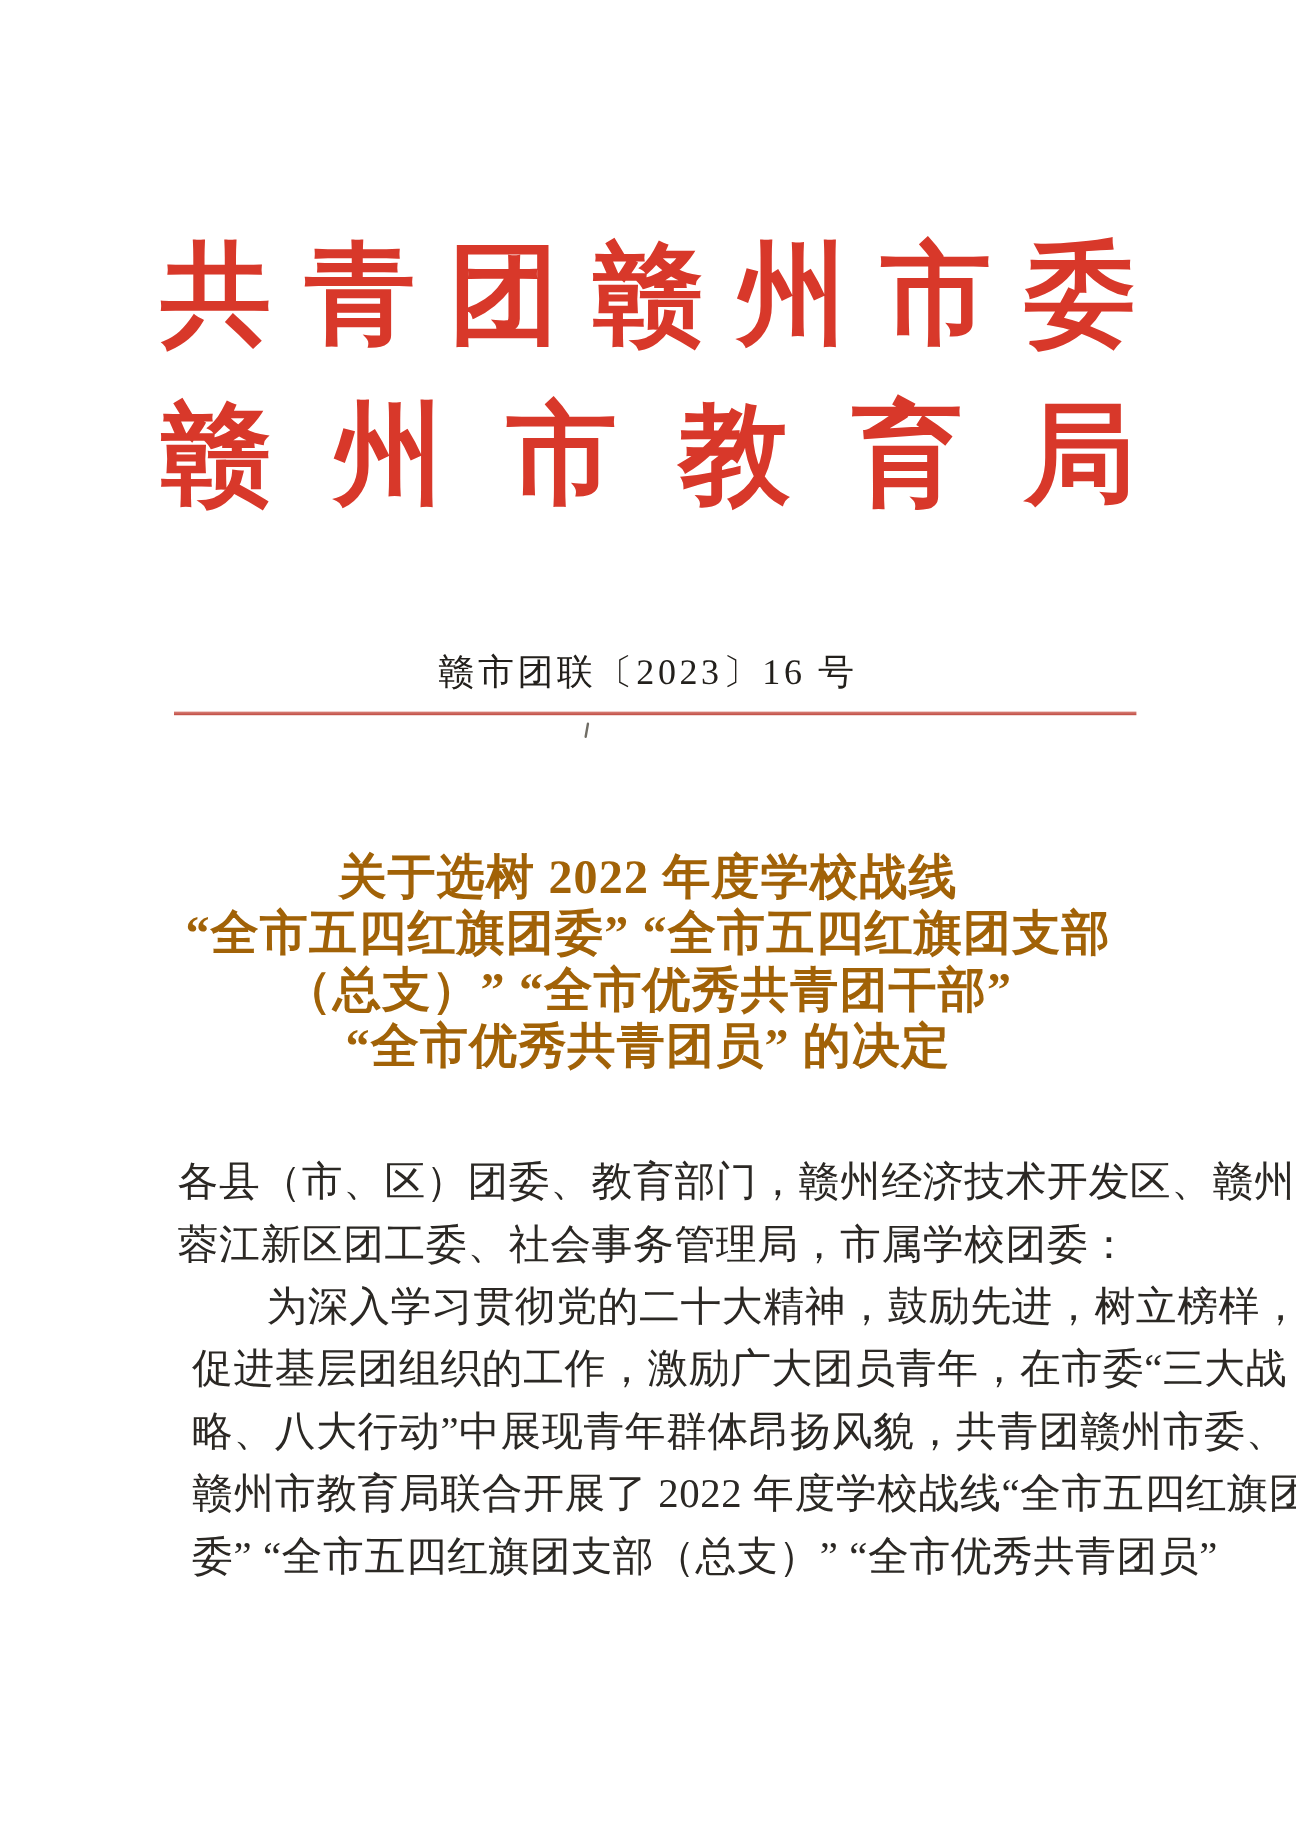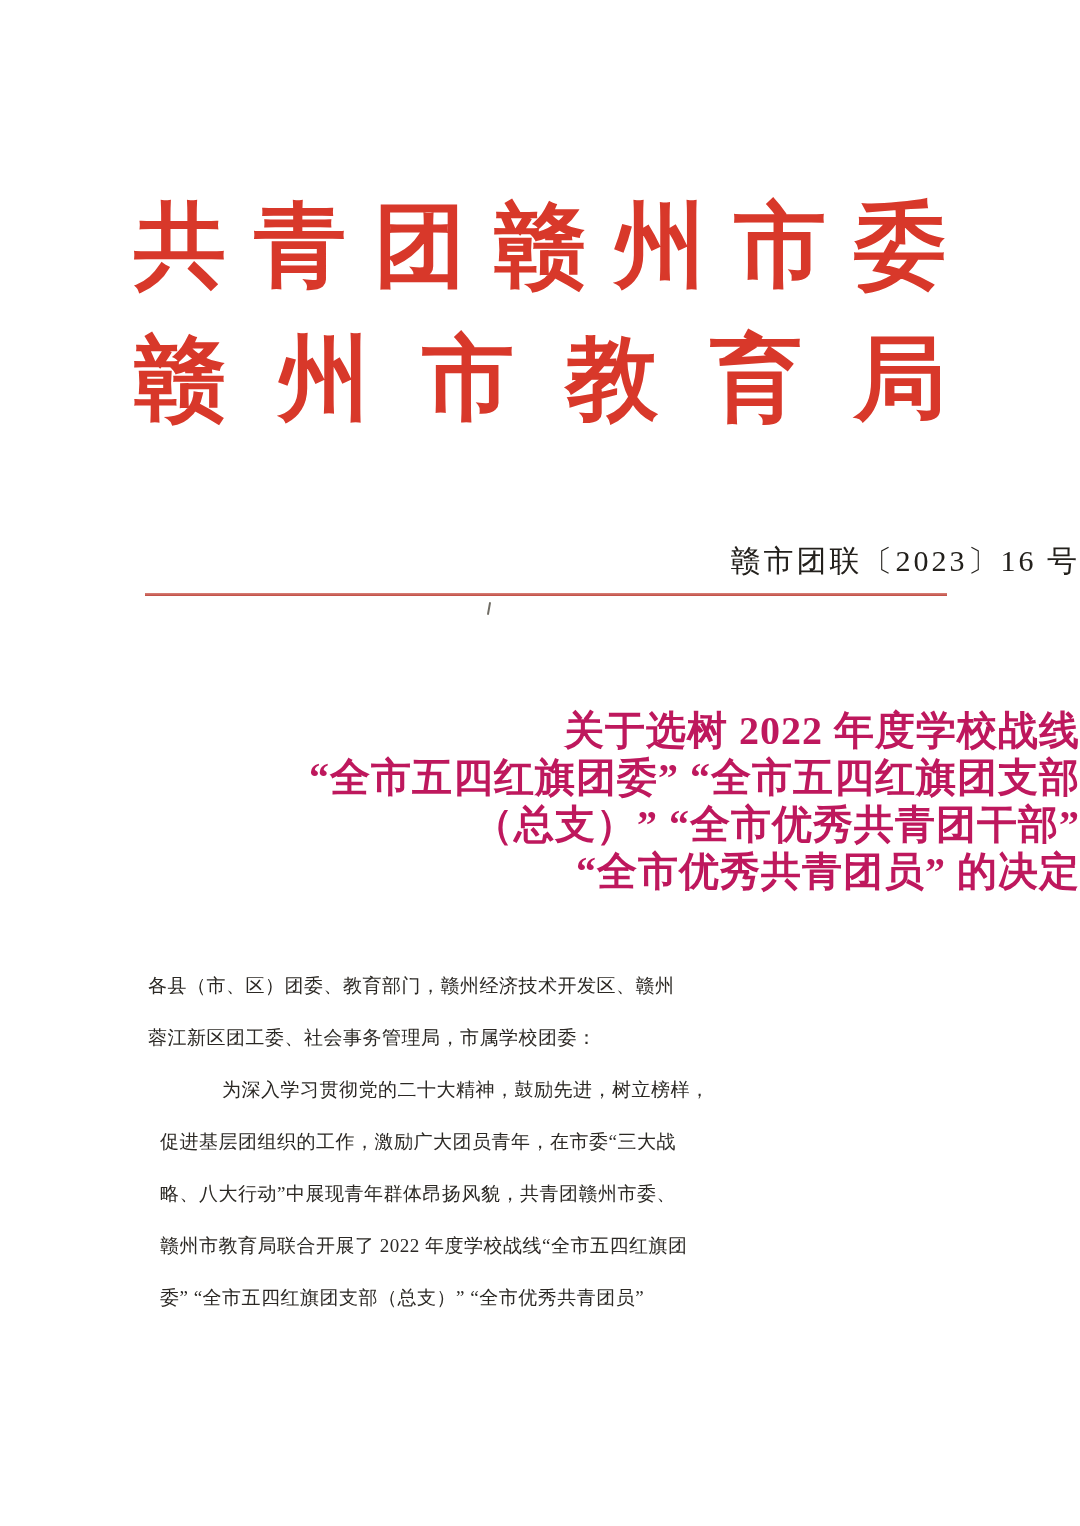--- a/index.html
+++ b/index.html
@@ -29,21 +29,21 @@
   .letterhead-line span { display: block; }
   .letterhead-line.l1 { top: 200px; }
   .letterhead-line.l2 { top: 333px; }
 
   
   .doc-number {
     position: absolute;
     top: 542px;
     left: 0;
     width: 100%;
-    text-align: right;
+    text-align: center;
     font-size: 30px;
     line-height: 38px;
     letter-spacing: 3px;
     color: #23201c;
     white-space: nowrap;
   }
 
   
   .red-rule {
     position: absolute;
@@ -67,36 +67,36 @@
     border-radius: 1px;
   }
 
   
   .doc-title {
     position: absolute;
     top: 707px;
     left: 0;
     width: 100%;
     margin: 0;
-    text-align: right;
+    text-align: center;
     font-size: 40px;
     line-height: 47px;
     font-weight: bold;
-    color: #be185d;
+    color: #a16207;
     letter-spacing: 1px;
     white-space: nowrap;
   }
 
   
   .body-block {
     position: absolute;
     top: 960px;
     left: 148px;
     width: 812px;
-    font-size: 19px;
+    font-size: 34px;
     line-height: 52px;
     color: #2b2824;
     letter-spacing: 0.5px;
   }
   .para {
     margin: 0;
     white-space: nowrap; 
   }
   .para.indent { text-indent: 62px; margin-left: 12px; }
 </style>

